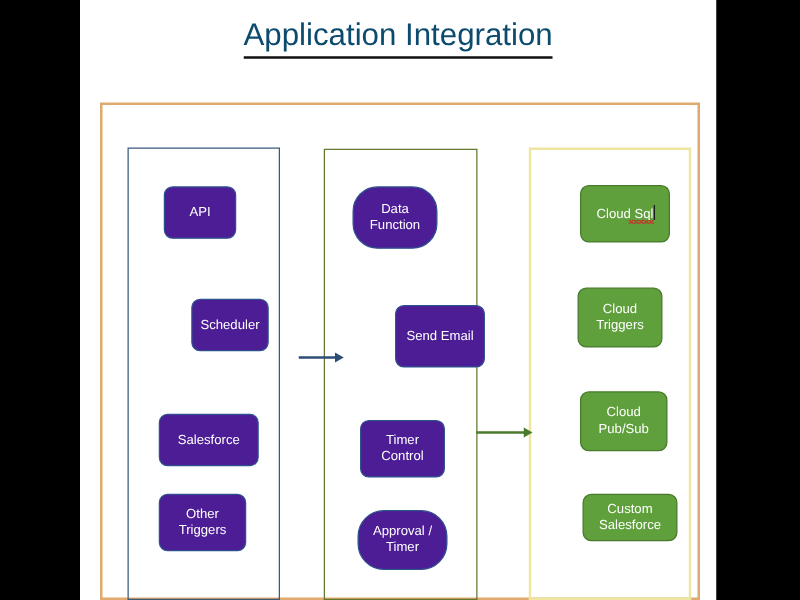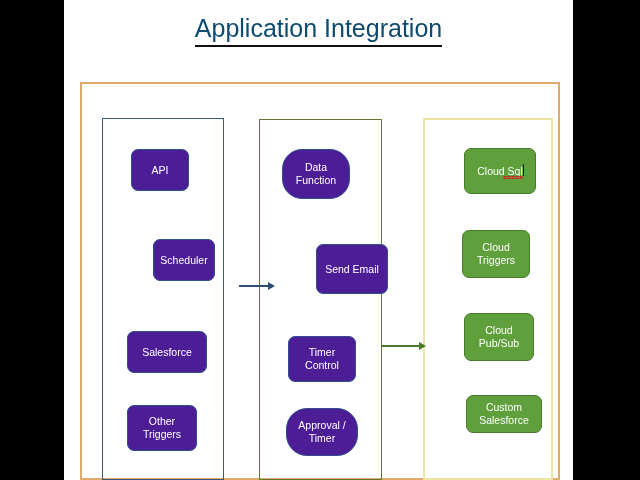--- a/index.html
+++ b/index.html
@@ -192,21 +192,21 @@
     <div class="column" id="col-triggers">
       <div class="node blue" style="left:28px; top:30px; width:58px; height:42px;">
         <span>API</span>
       </div>
       <div class="node blue" style="left:24px; top:120px; width:62px; height:42px;margin-left:26px;">
         <span>Scheduler</span>
       </div>
       <div class="node blue" style="left:24px; top:212px; width:80px; height:42px;">
         <span>Salesforce</span>
       </div>
-      <div class="node blue" style="left:24px; top:286px; width:70px; height:46px;">
+      <div class="node blue" style="left:24px; top:276px; width:70px; height:46px;">
         <div>
           <span>Other</span>
           <span>Triggers</span>
         </div>
       </div>
     </div>
 
     <div class="column" id="col-actions">
       <div class="node blue" style="left:22px; top:29px; width:68px; height:50px;border-radius:20px;">
         <div>

